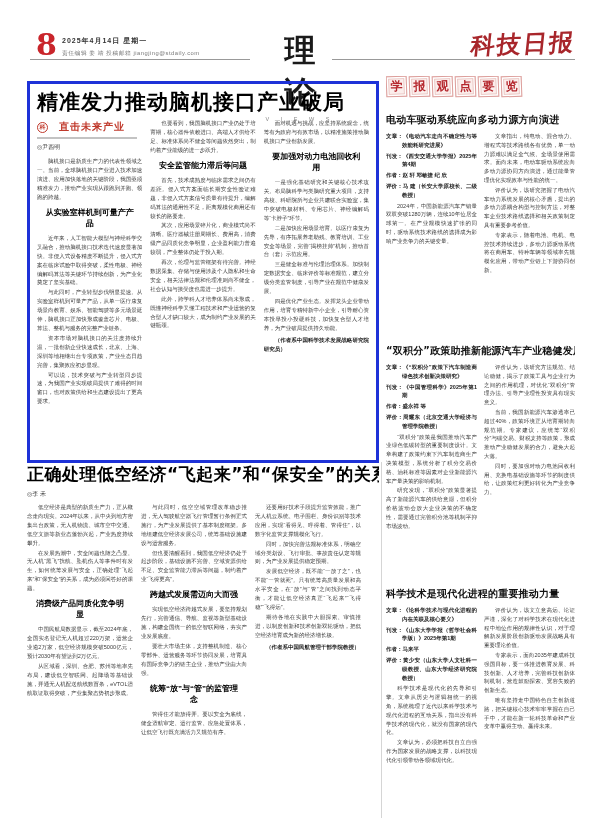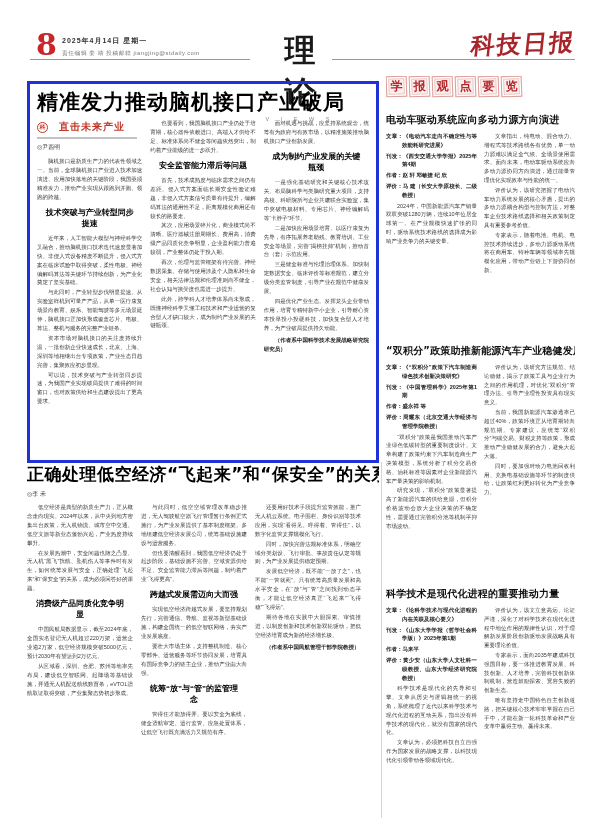--- a/index.html
+++ b/index.html
@@ -87,38 +87,38 @@
     <div class="cols">
       <div class="col body-col">
         <div class="label-row">
           <span class="label-icon">科</span>
           <span class="label-text">直击未来产业</span>
         </div>
         <div class="label-underline"></div>
         <div class="byline">◎尹西明</div>
         <div>
             <div class="blk-p">脑机接口是新质生产力的代表性领域之一。当前，全球脑机接口产业进入技术加速演进、应用加快落地的关键阶段，我国亟须精准发力，推动产业实现从跟跑到并跑、领跑的跨越。</div>
-            <div class="blk-subhead">技术突破与产业转型同步提速</div>
+            <div class="blk-subhead">从实验室样机到可量产产品</div>
             <div class="blk-p">近年来，人工智能大模型与神经科学交叉融合，推动脑机接口技术迭代速度显著加快。非侵入式设备精度不断提升，侵入式方案在临床试验中取得突破，柔性电极、神经编解码算法等关键环节持续创新，为产业化奠定了坚实基础。</div>
             <div class="blk-p">与此同时，产业转型步伐明显提速。从实验室样机到可量产产品，从单一医疗康复场景向教育、娱乐、智能驾驶等多元场景延伸，脑机接口正加快形成覆盖芯片、电极、算法、整机与服务的完整产业链条。</div>
             <div class="blk-p">资本市场对脑机接口的关注度持续升温，一批创新企业快速成长，北京、上海、深圳等地相继出台专项政策，产业生态日趋完善，集聚效应初步显现。</div>
             <div class="blk-p">可以说，技术突破与产业转型同步提速，为我国产业实现破局提供了难得的时间窗口，也对政策供给和生态建设提出了更高要求。</div>
           </div>
       </div>
       <div class="col body-col">
           <div class="blk-p">也要看到，我国脑机接口产业仍处于培育期，核心器件依赖进口、高端人才供给不足、标准体系尚不健全等问题依然突出，制约着产业能级的进一步跃升。</div>
           <div class="blk-subhead">安全监管能力滞后等问题</div>
           <div class="blk-p">首先，技术成熟度与临床需求之间仍有差距。侵入式方案面临长期安全性验证难题，非侵入式方案信号质量有待提升，编解码算法的通用性不足，距离规模化商用还有较长的路要走。</div>
           <div class="blk-p">其次，应用场景碎片化，商业模式尚不清晰。医疗器械注册周期长、费用高，消费级产品同质化竞争明显，企业盈利能力普遍较弱，产业整体仍处于投入期。</div>
           <div class="blk-p">再次，伦理与监管框架有待完善。神经数据采集、存储与使用涉及个人隐私和生命安全，相关法律法规和伦理准则尚不健全，社会认知与接受度也需进一步提升。</div>
           <div class="blk-p">此外，跨学科人才培养体系尚未形成，既懂神经科学又懂工程技术和产业运营的复合型人才缺口较大，成为制约产业发展的关键瓶颈。</div>
         </div>
       <div class="col body-col">
           <div class="blk-p">面对机遇与挑战，应坚持系统观念，统筹有为政府与有效市场，以精准施策推动脑机接口产业创新发展。</div>
-          <div class="blk-subhead">成为制约产业发展的关键瓶颈</div>
+          <div class="blk-subhead">要加强对动力电池回收利用</div>
           <div class="blk-p">一是强化基础研究和关键核心技术攻关。布局脑科学与类脑研究重大项目，支持高校、科研院所与企业共建联合实验室，集中突破电极材料、专用芯片、神经编解码等“卡脖子”环节。</div>
           <div class="blk-p">二是加快应用场景培育。以医疗康复为先导，有序拓展养老助残、教育培训、工业安全等场景，完善“揭榜挂帅”机制，推动首台（套）示范应用。</div>
           <div class="blk-p">三是健全标准与伦理治理体系。加快制定数据安全、临床评价等标准规范，建立分级分类监管制度，引导产业在规范中健康发展。</div>
           <div class="blk-p">四是优化产业生态。发挥龙头企业带动作用，培育专精特新中小企业，引导耐心资本投早投小投硬科技，加快复合型人才培养，为产业破局提供持久动能。</div>
           <div class="blk-attribution">（作者系中国科学技术发展战略研究院研究员）</div>
         </div>
     </div>
   </div>
 
   <div class="bottom-article">

